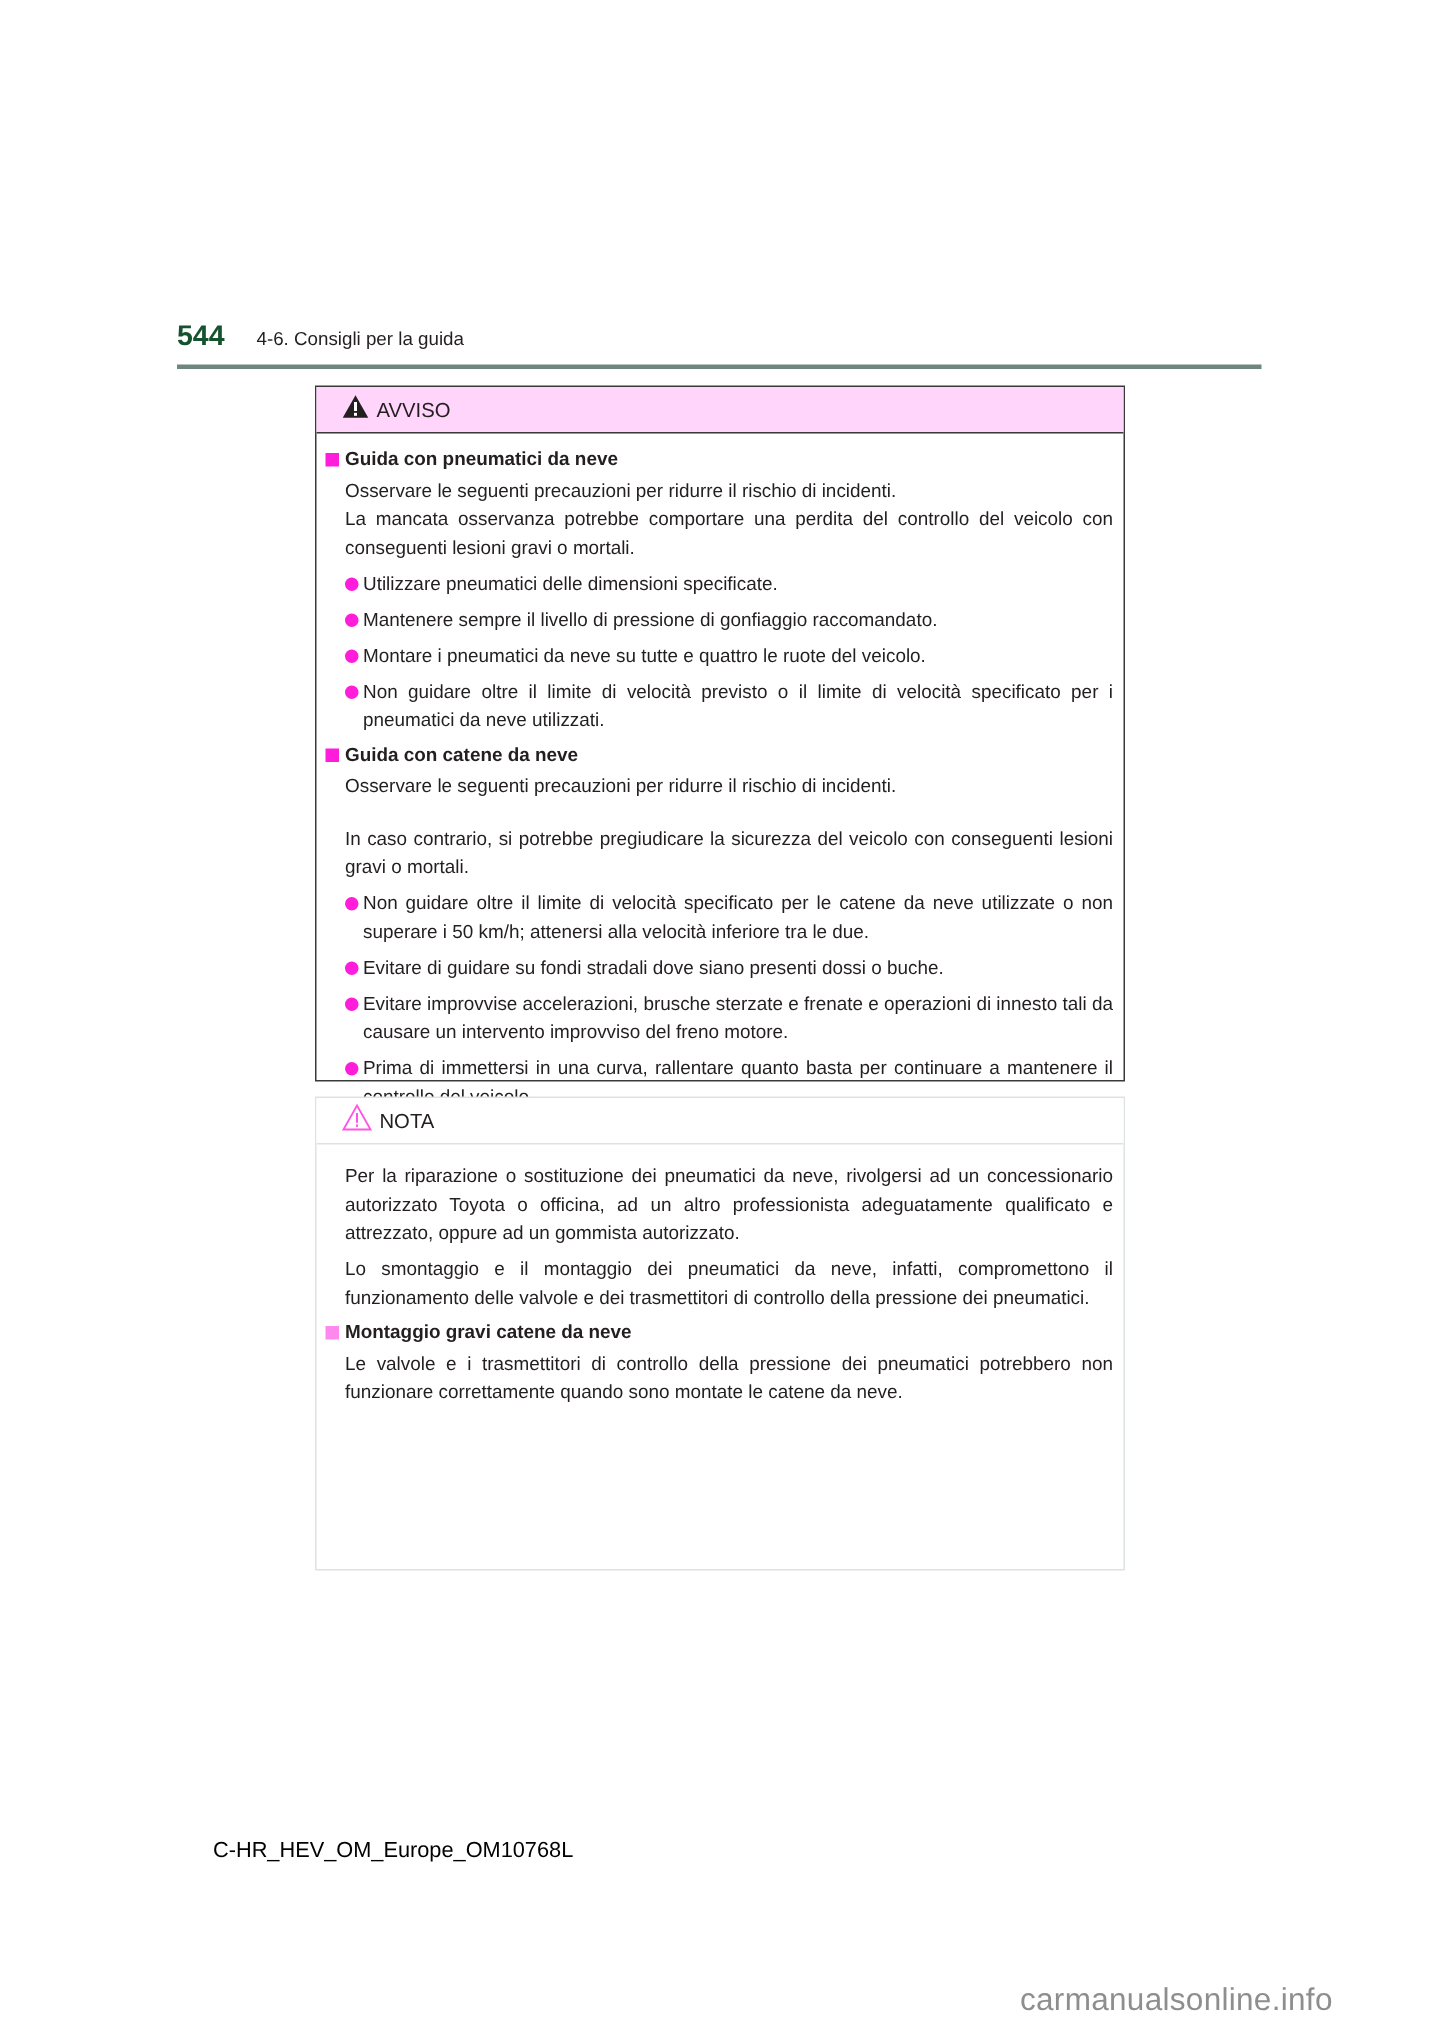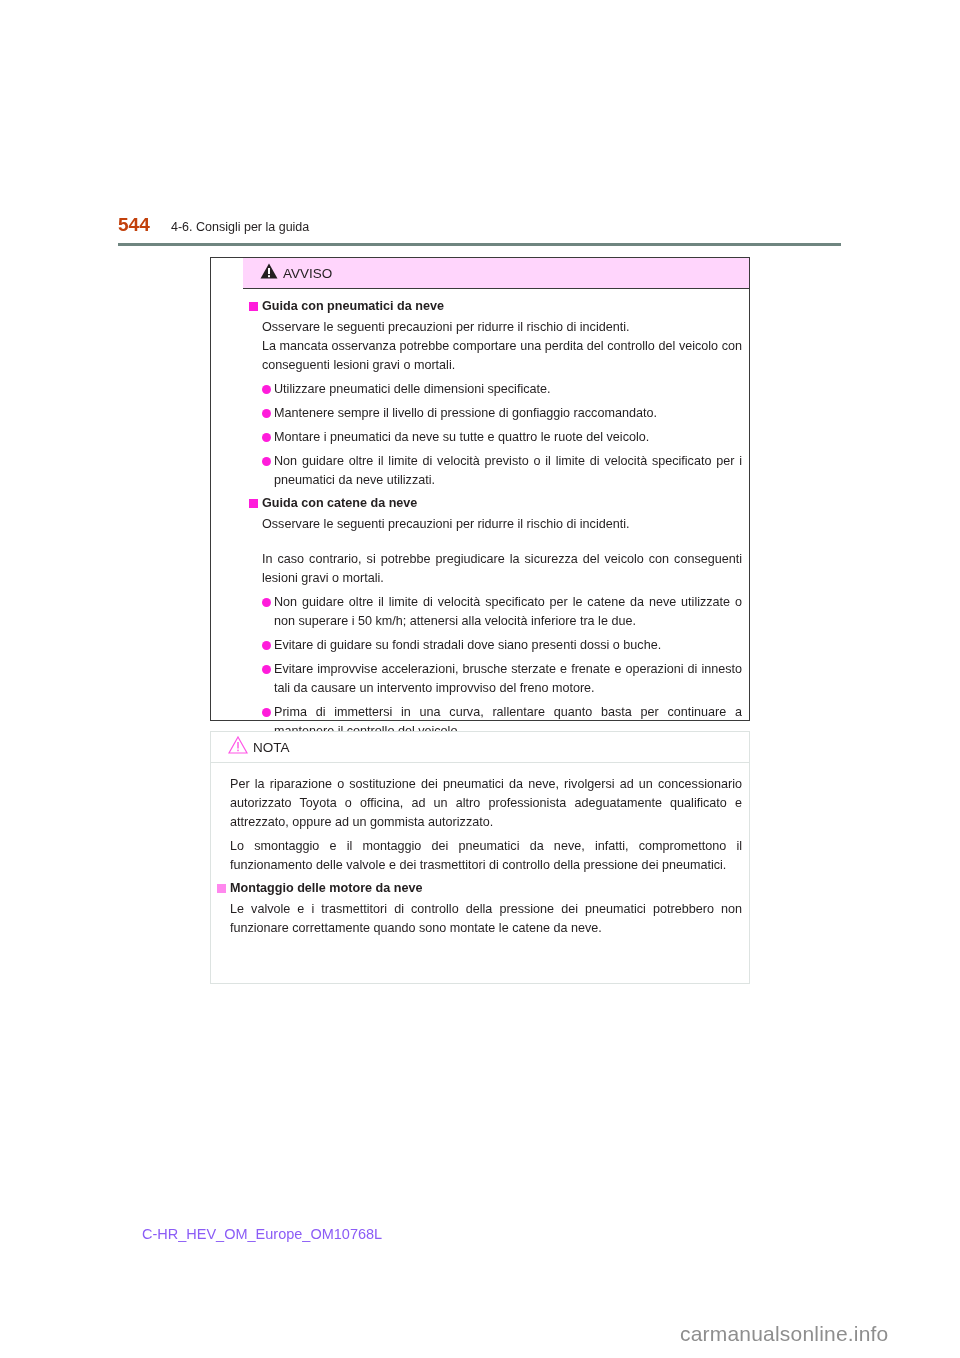--- a/index.html
+++ b/index.html
@@ -9,45 +9,44 @@
       font-family: "Liberation Sans", sans-serif;
       color: #231f20;
       position: relative;
       overflow: hidden;
     }
     .page-header {
       position: absolute; left: 118px; top: 214px;
       display: flex; align-items: baseline;
     }
     .page-number {
-      font-weight: bold; font-size: 19px; color: #c2410c;
+      font-weight: bold; font-size: 19px; color: #14532d;
       width: 40px;
     }
     .section-title {
       font-size: 12.5px; color: #231f20; margin-left: 13px;
     }
     .header-rule {
       position: absolute; left: 118px; top: 243px; width: 723px; height: 3px;
       background: #6f8580;
     }
     .box {
       position: absolute; left: 210px; width: 540px;
     }
     .box-warning {
       top: 257px; height: 464px;
       border: 1.3px solid #3a3a3a;
-      padding-left: 32px;
     }
     .box-warning .box-head {
       height: 31px; background: #ffd5fc;
       border-bottom: 1.3px solid #3a3a3a;
       display: flex; align-items: center; padding-left: 17px;
     }
     .box-note {
-      top: 731px; height: 253px;
+      top: 731px; height: 316px;
       border: 1.3px solid #dde3e1;
     }
     .box-note .box-head {
       height: 31px; background: #ffffff;
       border-bottom: 1.3px solid #dde3e1;
       display: flex; align-items: center; padding-left: 17px;
     }
     .head-label { font-size: 13.5px; margin-left: 5px; color: #231f20; }
     .box-body { padding: 8px 7px 0 6px; font-size: 12.6px; line-height: 19px; }
     .sec-title {
@@ -64,21 +63,21 @@
     .bullet {
       display: flex; margin-top: 5px; text-align: justify; justify-content: space-between;
     }
     .dot {
       flex: 0 0 11px; width: 9px; height: 9px; border-radius: 50%;
       background: #ff1cdb; margin-top: 5px; margin-right: 3px; max-width: 9px;
     }
     .bullet-text { flex: 1; text-align: justify; }
     .gap { height: 4px; }
     .footer {
-      position: absolute; left: 142px; top: 1226px; font-size: 14.5px; color: #8b5cf6;
+      position: absolute; left: 142px; top: 1226px; font-size: 14.5px; color: #000000;
     }
     .watermark {
       position: absolute; left: 680px; top: 1322px; font-size: 21px; color: #8e8e8e;
       letter-spacing: 0.2px;
     }
   </style>
 </head>
 <body>
 
 <div class="page-header">
@@ -163,20 +162,20 @@
       </svg>
     </span>
     <span class="head-label">NOTA</span>
   </div>
   <div class="box-body" style="padding-top:10px">
     <div class="para" style="margin-top:2px">Per la riparazione o sostituzione dei pneumatici da neve, rivolgersi ad un concessionario autorizzato Toyota o officina, ad un altro professionista adeguatamente qualificato e attrezzato, oppure ad un gommista autorizzato.</div>
     <div class="para">Lo smontaggio e il montaggio dei pneumatici da neve, infatti, compromettono il funzionamento delle valvole e dei trasmettitori di controllo della pressione dei pneumatici.</div>
     <div class="gap"></div>
     <div class="sec-title">
       <span class="sq"></span>
-      <span>Montaggio delle motore da neve</span>
+      <span>Montaggio gravi catene da neve</span>
     </div>
     <div class="para" style="margin-top:2px">Le valvole e i trasmettitori di controllo della pressione dei pneumatici potrebbero non funzionare correttamente quando sono montate le catene da neve.</div>
   </div>
 </div>
 
 <div class="footer">C-HR_HEV_OM_Europe_OM10768L</div>
 <div class="watermark">carmanualsonline.info</div>
 
 </body></html>

